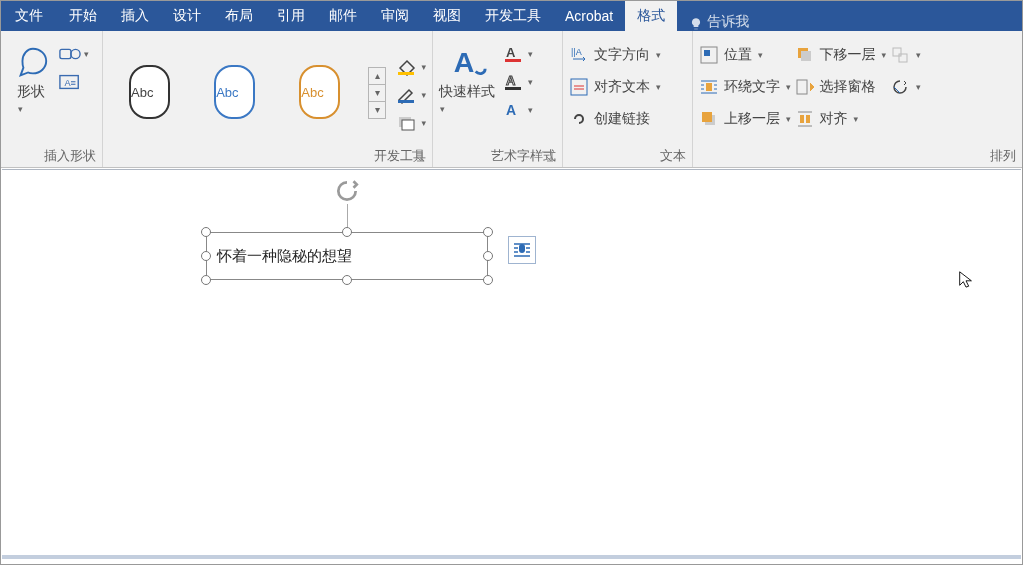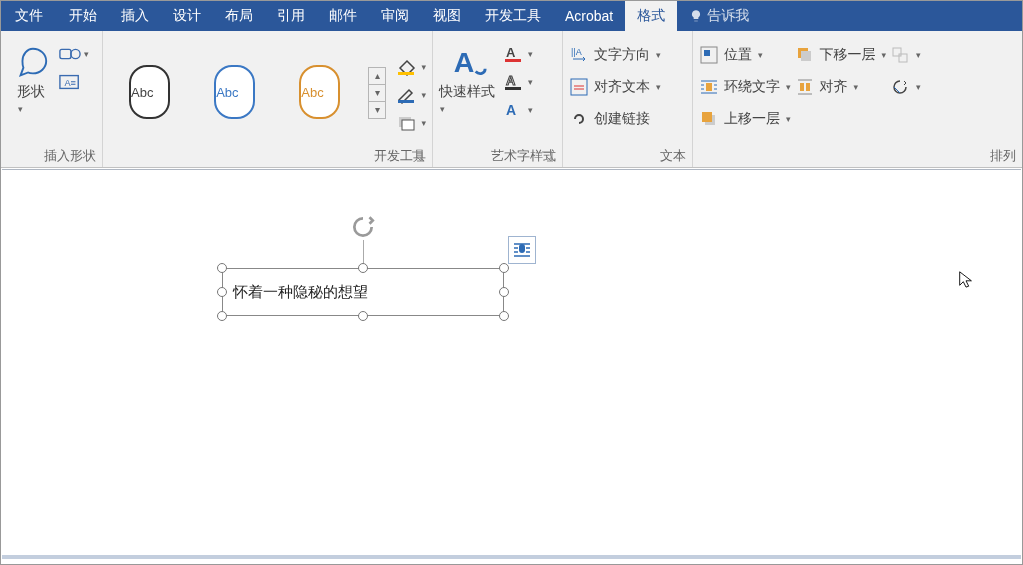--- a/index.html
+++ b/index.html
@@ -25,21 +25,21 @@
     display: flex;
     align-items: center;
     cursor: pointer;
     font-size: 14px;
   }
   .tab.file { padding: 3px 14px; }
   .tab.active {
     background: #f1f1f1;
     color: #2B579A;
   }
-  .tab.tellme { color: rgba(255,255,255,.8); font-size:14px; display:flex; gap:4px; align-items:center;}
+  .tab.tellme { color: rgba(255,255,255,.8); font-size:14px; display:flex; gap:4px; align-items:flex-end;}
   .ribbon {
     height: 137px;
     background: #f1f1f1;
     border-bottom: 1px solid #c1c1c1;
     display: flex;
   }
   .group {
     border-right: 1px solid #d4d4d4;
     display: flex;
     flex-direction: column;
@@ -87,21 +87,21 @@
   .row-btn svg { width:20px; height:20px; flex:none;}
   .grp-cols { display:flex; gap:10px; }
   .col { display:flex; flex-direction:column; gap:4px; padding-top:2px;}
   .canvas {
     position: absolute;
     top: 168px; left:1px; right:1px; bottom:1px;
     background:#fff;
     border-top:1px solid #aeb6c2;
   }
   .doc-edge { position:absolute; left:0; right:0; bottom:4px; height:4px; background:#c3cede;}
-  .shape-wrap { position:absolute; left:220px; top:62px;margin-top:36px; }
+  .shape-wrap { position:absolute; left:204px; top:62px; }
   .sel-box { width:282px; height:48px; border:1.3px solid #888; background:#fff; display:flex; align-items:center; padding-left:10px; font-size:15px; color:#222;}
   .handle { width:10px; height:10px; border:1px solid #777; background:#fff; border-radius:50%; position:absolute;}
   .rot { position:absolute; top:-54px; left:50%; transform:translateX(-50%); color:#9a9a9a;}
   .rot-line { position:absolute; top:-28px; left:50%; width:1px; height:28px; background:#aaa;}
   .layout-btn { position:absolute; left:506px; top:66px; width:28px; height:28px; border:1px solid #9fb4d0; background:#fff; display:flex; align-items:center; justify-content:center;}
   .cursor { position:absolute; left:955px; top:100px; color:#000;}
 </style>
 </head>
 <body>
 
@@ -305,20 +305,27 @@
         <div class="row-btn">
           <svg viewBox="0 0 20 20">
               <rect x="3" y="3" width="10" height="10" fill="#e8a33d"></rect>
               <rect x="6" y="6" width="10" height="10" fill="#ccc"></rect>
             </svg>
           <span>下移一层</span>
             <span class="caret">▾</span>
         </div>
         <div class="row-btn">
           <svg viewBox="0 0 20 20">
+              <rect x="2" y="3" width="10" height="14" fill="none" stroke="#888"></rect>
+              <path d="M15 6l4 4-4 4" fill="#e8a33d" stroke="#e8a33d"></path>
+            </svg>
+          <span>选择窗格</span>
+        </div>
+        <div class="row-btn">
+          <svg viewBox="0 0 20 20">
               <path d="M3 3h14M3 17h14" stroke="#888"></path>
               <rect x="5" y="6" width="4" height="8" fill="#e8a33d"></rect>
               <rect x="11" y="6" width="4" height="8" fill="#e8a33d"></rect>
             </svg>
           <span>对齐</span>
             <span class="caret">▾</span>
         </div>
       </div>
       <div class="col">
         <div class="row-btn" style="color:#bbb">

